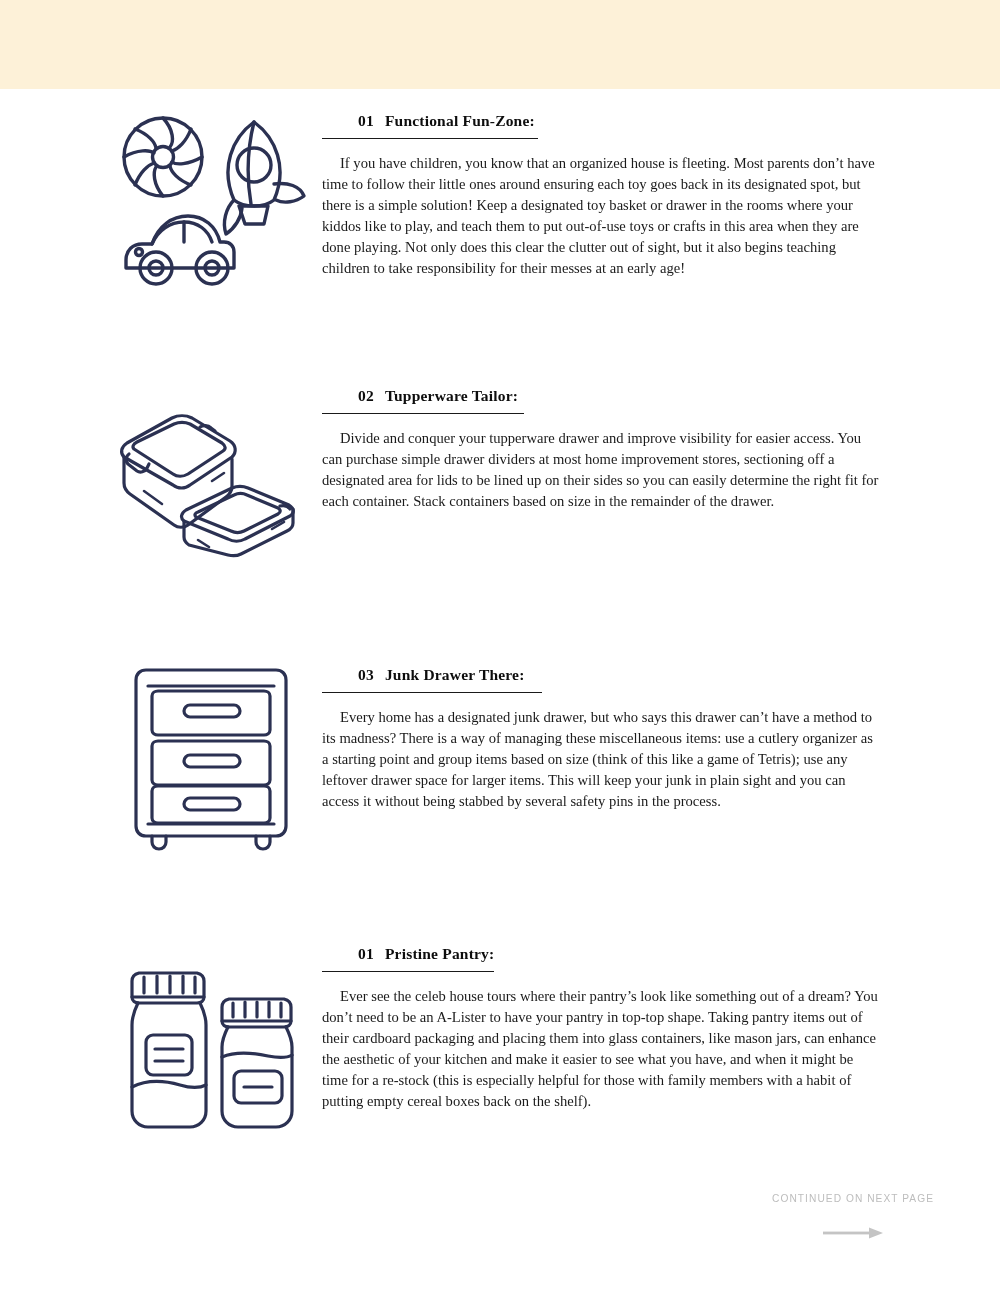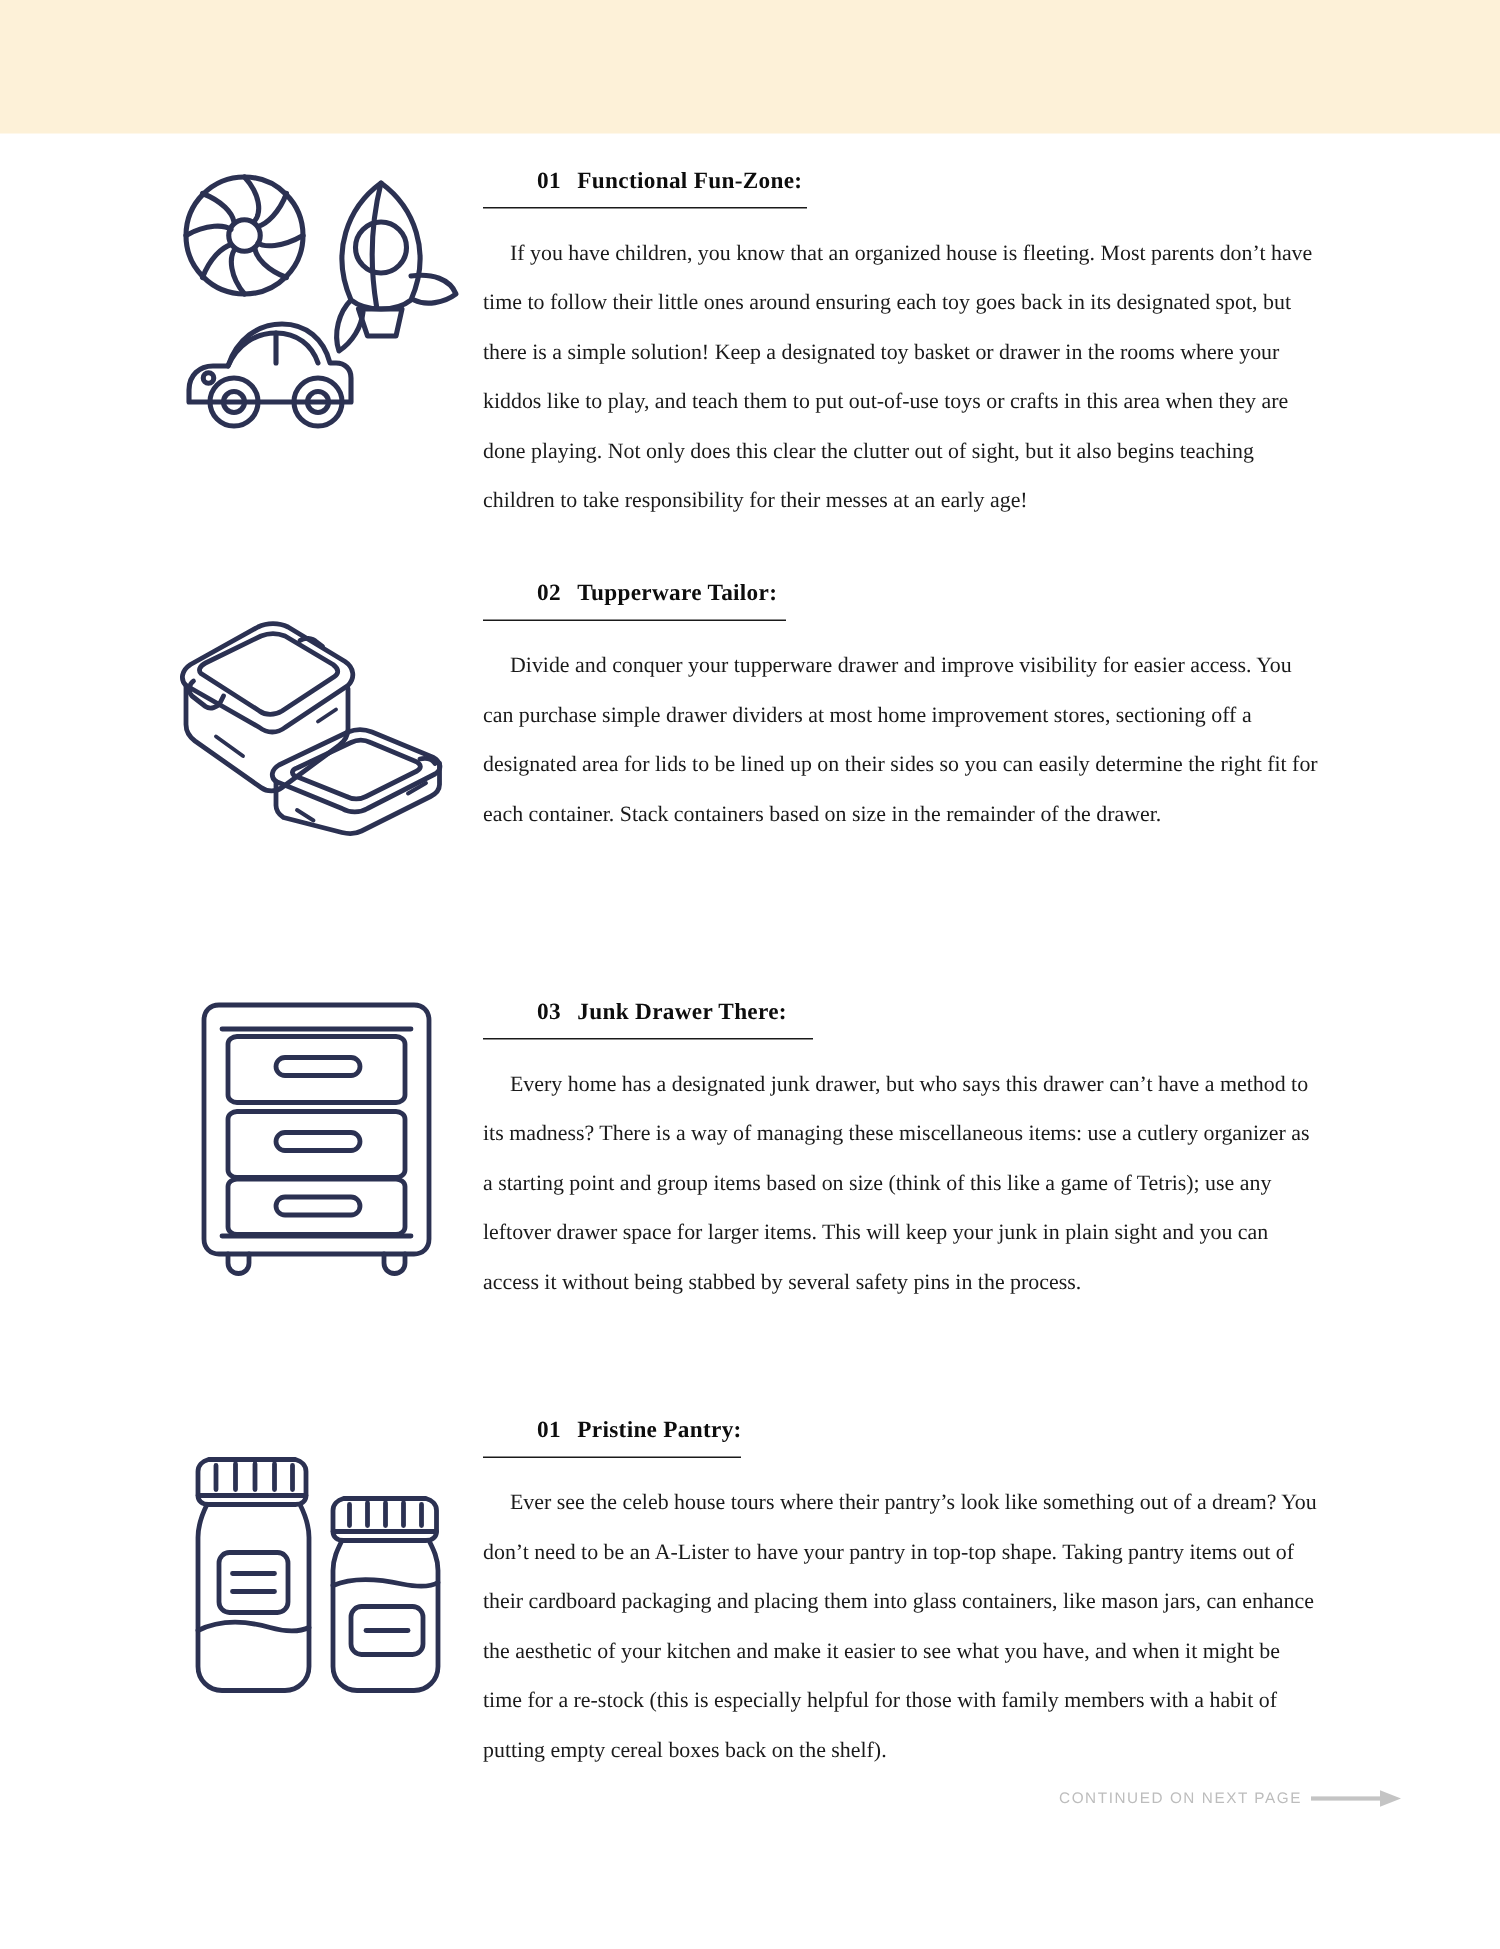--- a/index.html
+++ b/index.html
@@ -70,35 +70,36 @@
   }
   .rule-1 { width: 216px; }
   .rule-2 { width: 202px; }
   .rule-3 { width: 220px; }
   .rule-4 { width: 172px; }
 
   .sec-text {
     margin-top: 14px;
     font-family: "Liberation Serif", serif;
     font-size: 14.6px;
-    line-height: 33px;
+    line-height: 21px;
     color: #1a1a1a;
     text-align: left;
     text-indent: 18px;
     width: 557px;
     hyphens: none;
   }
 
   .footer {
     position: absolute;
     right: 66px;
     top: 1104px;
     display: flex;
     align-items: center;
-    gap: 6px;
+    gap: 23px;
+    flex-direction: column;
   }
   .footer-label {
     font-family: "Liberation Sans", sans-serif;
     font-size: 10.2px;
     letter-spacing: 1.05px;
     color: #bdbdbd;
     white-space: nowrap;
   }
   .footer-arrow { display: block; }
 </style>

